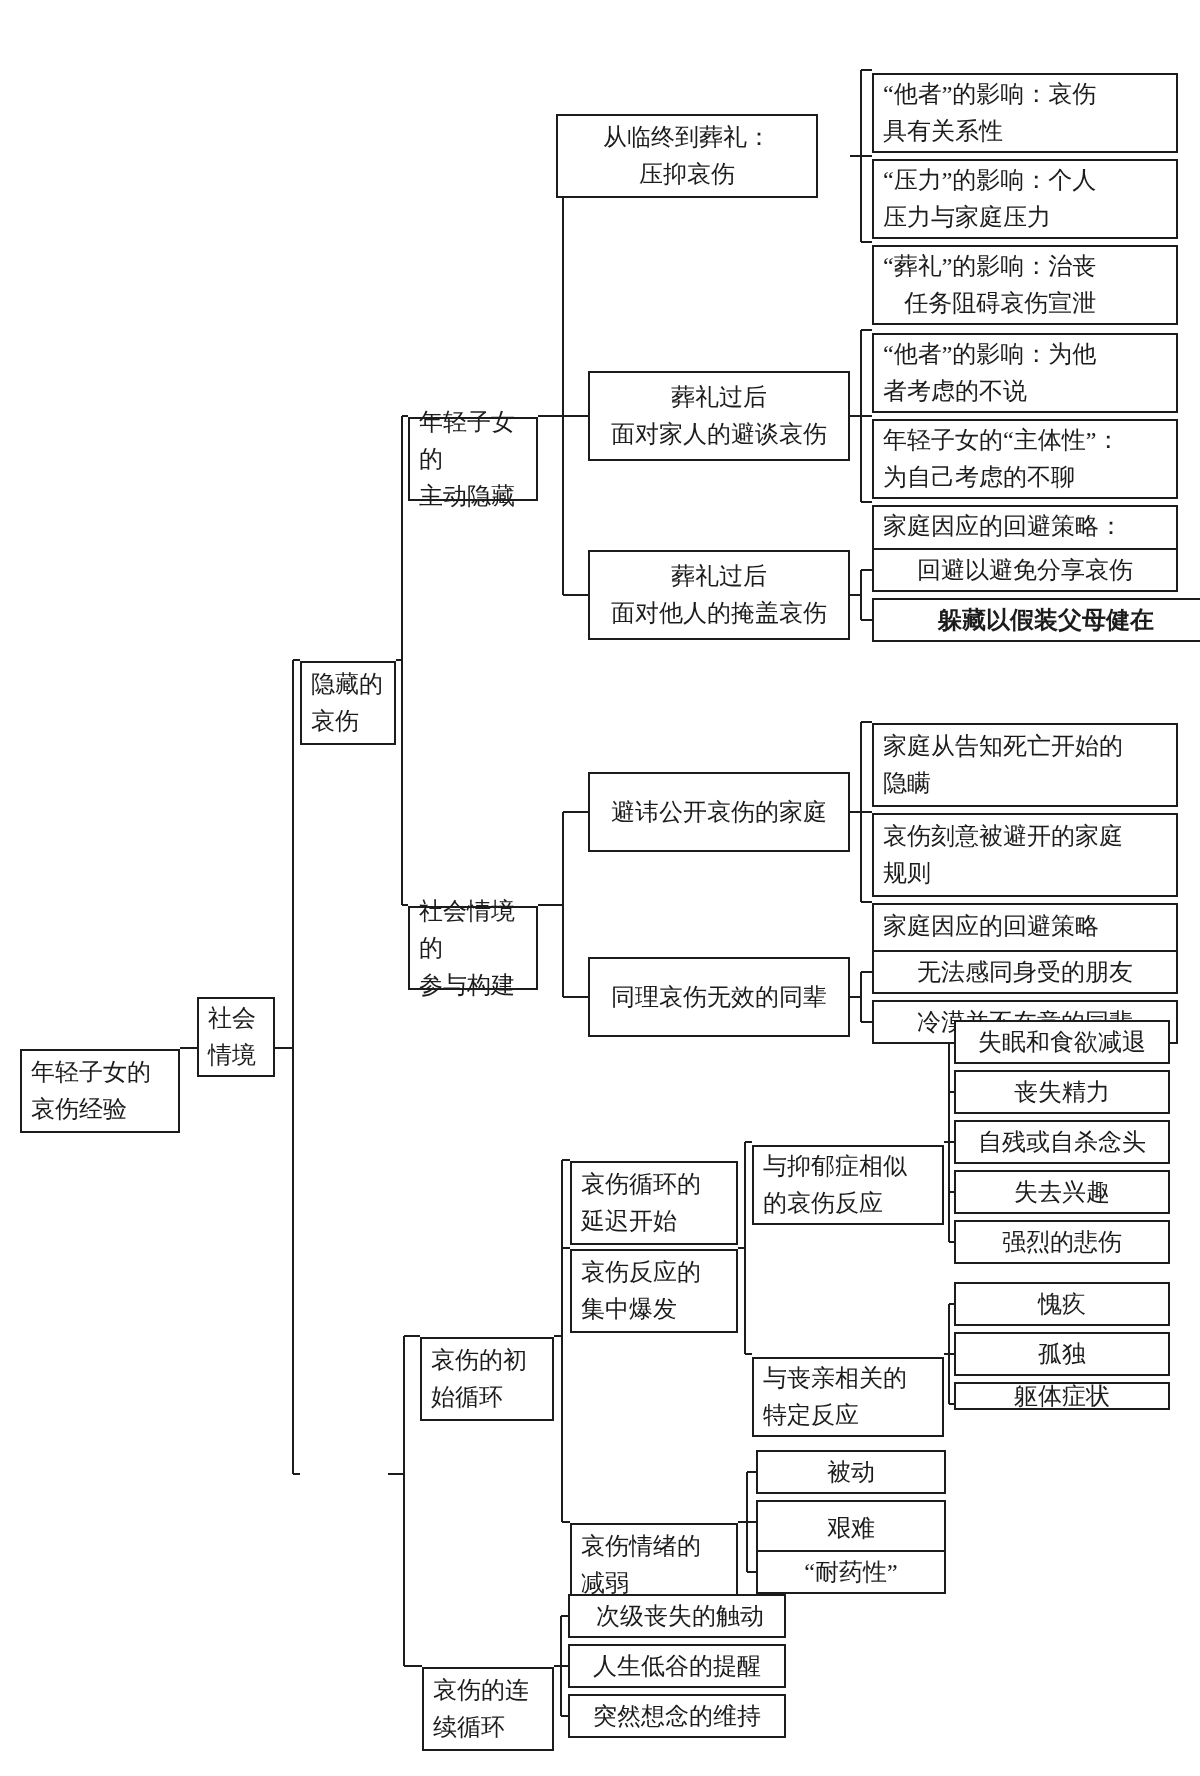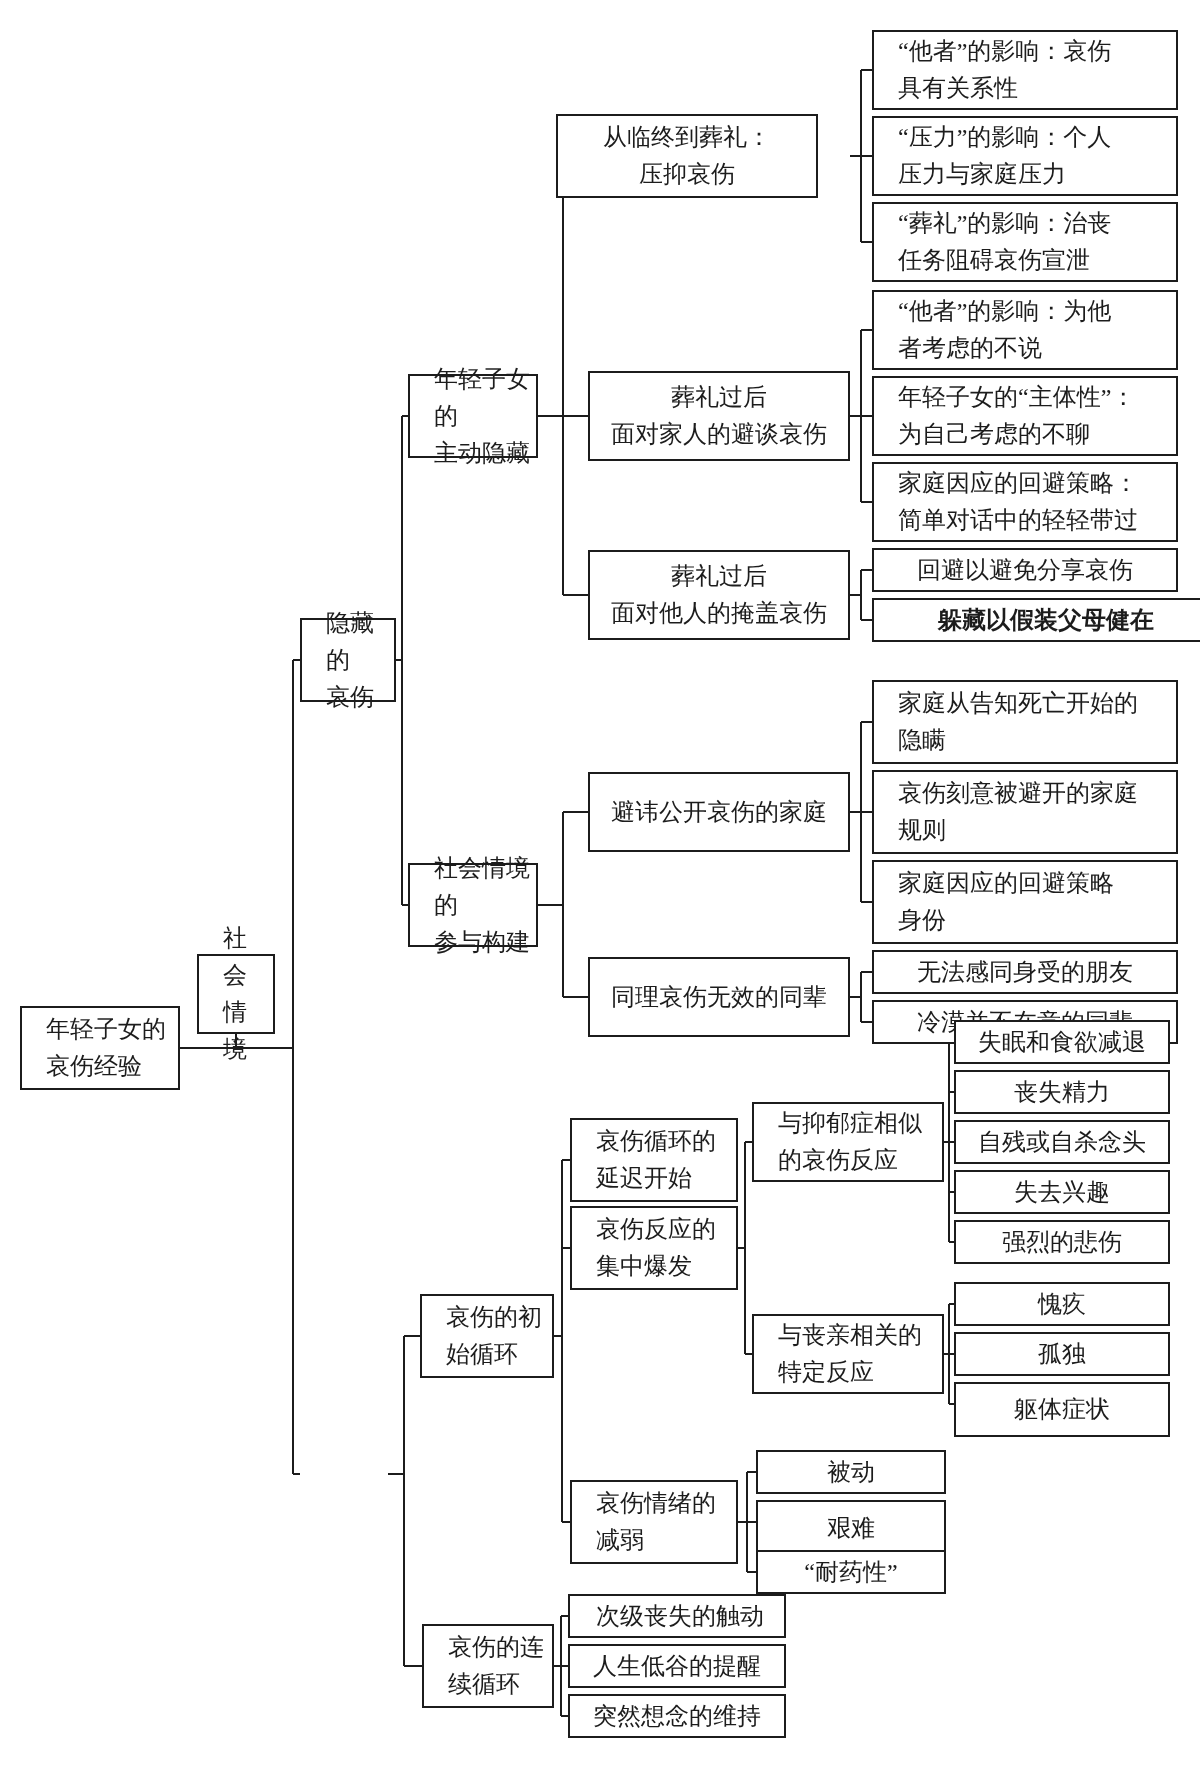--- a/index.html
+++ b/index.html
@@ -18,21 +18,21 @@
     background:#ffffff;
     color:#1c1c1c;
     font-size:24px;
     line-height:37px;
     display:flex;
     align-items:center;
     white-space:pre-line;
     z-index:2;
   }
   .node.c{justify-content:center;text-align:center;padding:0 6px;}
-  .node.l{justify-content:flex-start;text-align:left;padding:0 6px 0 24px;}
+  .node.l{justify-content:flex-start;text-align:left;padding:0 6px 0 9px;margin-top:43px;}
 </style>
 </head>
 <body>
 
 <div id="diagram">
   <svg id="edges" width="1200" height="1776" viewBox="0 0 1200 1776">
       <line x1="396" y1="660" x2="402" y2="660" stroke="#1c1c1c" stroke-width="2"></line>
       <line x1="402" y1="416" x2="402" y2="905" stroke="#1c1c1c" stroke-width="2"></line>
       <line x1="402" y1="416" x2="408" y2="416" stroke="#1c1c1c" stroke-width="2"></line>
       <line x1="402" y1="905" x2="408" y2="905" stroke="#1c1c1c" stroke-width="2"></line>
@@ -114,21 +114,21 @@
     <div class="node l" style="left: 300px; top: 618px; width: 96px; height: 84px;">隐藏的
 哀伤</div>
     <div class="node l" style="left: 408px; top: 374px; width: 130px; height: 84px;">年轻子女的
 主动隐藏</div>
     <div class="node c" style="left: 556px; top: 114px; width: 262px; height: 84px;">从临终到葬礼：
 压抑哀伤</div>
     <div class="node l" style="left: 872px; top: 30px; width: 306px; height: 80px;">“他者”的影响：哀伤
 具有关系性</div>
     <div class="node l" style="left: 872px; top: 116px; width: 306px; height: 80px;">“压力”的影响：个人
 压力与家庭压力</div>
-    <div class="node l" style="left: 872px; top: 202px; width: 306px; height: 80px;">“葬礼”的影响：治丧
+    <div class="node l" style="left: 872px; top: 202px; width: 306px; height: 80px; text-align: right;">“葬礼”的影响：治丧
 任务阻碍哀伤宣泄</div>
     <div class="node c" style="left: 588px; top: 371px; width: 262px; height: 90px;">葬礼过后
 面对家人的避谈哀伤</div>
     <div class="node l" style="left: 872px; top: 290px; width: 306px; height: 80px;">“他者”的影响：为他
 者考虑的不说</div>
     <div class="node l" style="left: 872px; top: 376px; width: 306px; height: 80px;">年轻子女的“主体性”：
 为自己考虑的不聊</div>
     <div class="node l" style="left: 872px; top: 462px; width: 306px; height: 80px;">家庭因应的回避策略：
 简单对话中的轻轻带过</div>
     <div class="node c" style="left: 588px; top: 550px; width: 262px; height: 90px;">葬礼过后
@@ -157,21 +157,21 @@
 的哀伤反应</div>
     <div class="node c" style="left: 954px; top: 1020px; width: 216px; height: 44px;">失眠和食欲减退</div>
     <div class="node c" style="left: 954px; top: 1070px; width: 216px; height: 44px;">丧失精力</div>
     <div class="node c" style="left: 954px; top: 1120px; width: 216px; height: 44px;">自残或自杀念头</div>
     <div class="node c" style="left: 954px; top: 1170px; width: 216px; height: 44px;">失去兴趣</div>
     <div class="node c" style="left: 954px; top: 1220px; width: 216px; height: 44px;">强烈的悲伤</div>
     <div class="node l" style="left: 752px; top: 1314px; width: 192px; height: 80px;">与丧亲相关的
 特定反应</div>
     <div class="node c" style="left: 954px; top: 1282px; width: 216px; height: 44px;">愧疚</div>
     <div class="node c" style="left: 954px; top: 1332px; width: 216px; height: 44px;">孤独</div>
-    <div class="node c" style="left: 954px; top: 1382px; width: 216px; height: 55px;">躯体症状</div>
+    <div class="node c" style="left: 954px; top: 1382px; width: 216px; height: 28px;">躯体症状</div>
     <div class="node l" style="left: 570px; top: 1480px; width: 168px; height: 84px;">哀伤情绪的
 减弱</div>
     <div class="node c" style="left: 756px; top: 1450px; width: 190px; height: 44px;">被动</div>
     <div class="node c" style="left: 756px; top: 1500px; width: 190px; height: 56px;">艰难</div>
     <div class="node c" style="left: 756px; top: 1550px; width: 190px; height: 44px;">“耐药性”</div>
     <div class="node l" style="left: 422px; top: 1624px; width: 132px; height: 84px;">哀伤的连
 续循环</div>
     <div class="node c" style="left: 568px; top: 1594px; width: 218px; height: 44px; padding-left: 12px;">次级丧失的触动</div>
     <div class="node c" style="left: 568px; top: 1644px; width: 218px; height: 44px;">人生低谷的提醒</div>
     <div class="node c" style="left: 568px; top: 1694px; width: 218px; height: 44px;">突然想念的维持</div>

